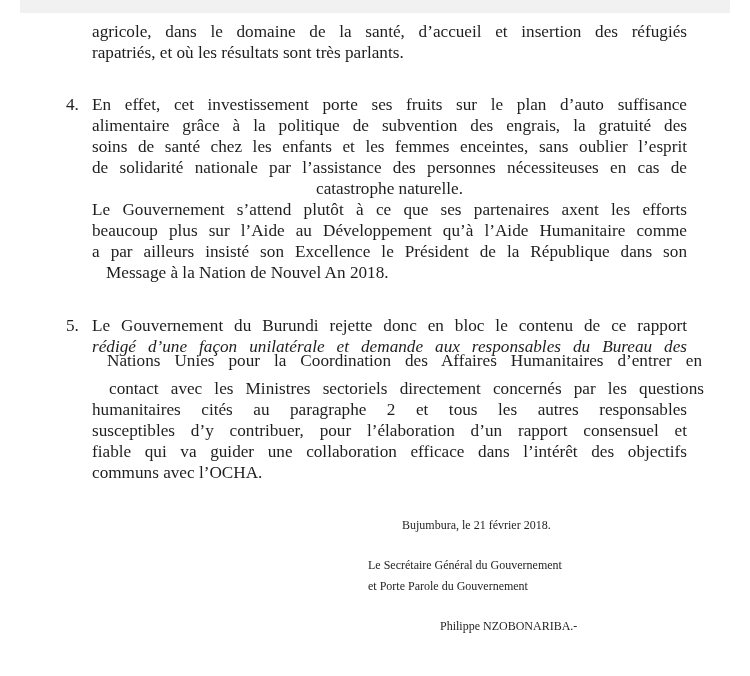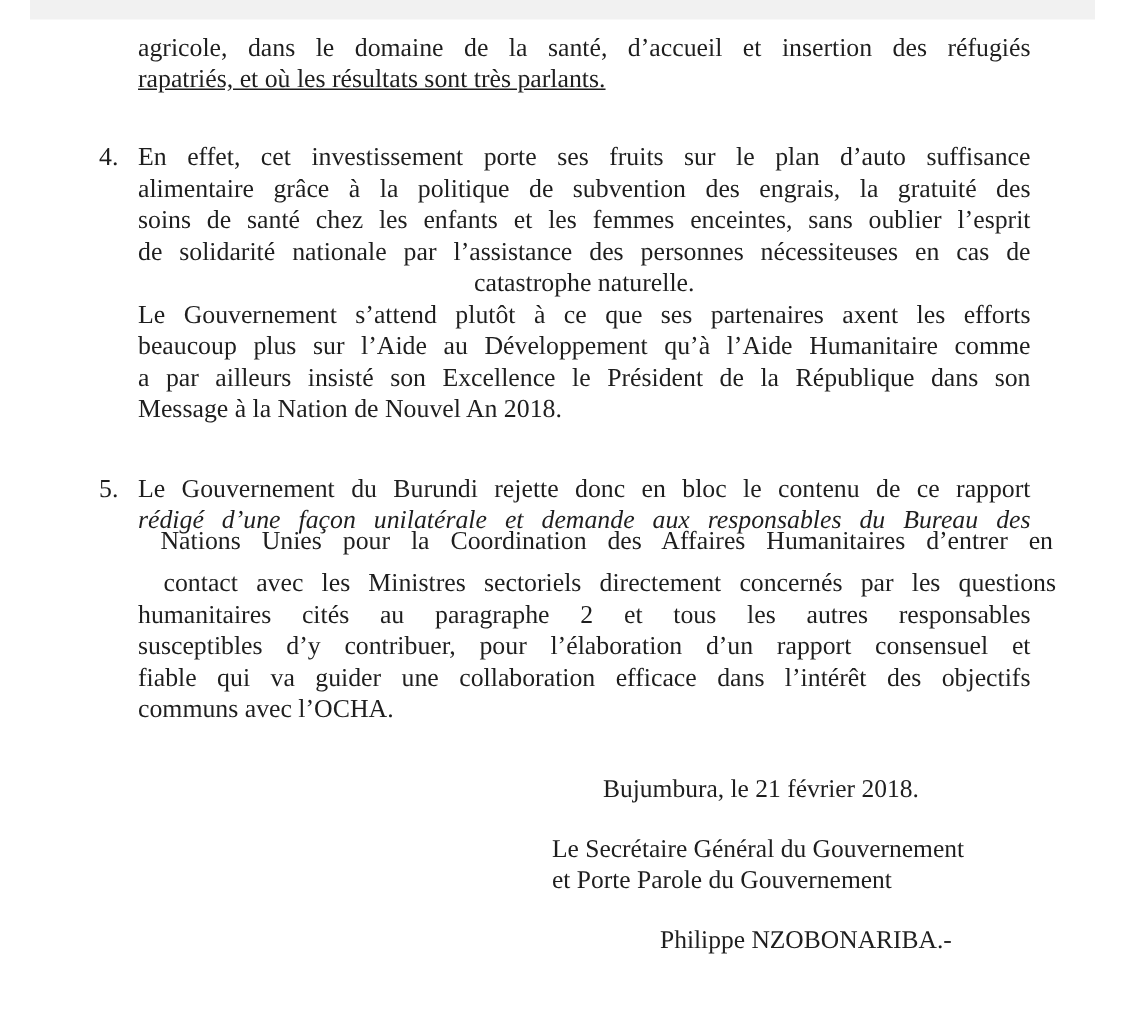--- a/index.html
+++ b/index.html
@@ -5,40 +5,40 @@
     html, body { margin: 0; padding: 0; }
     body {
       width: 750px; height: 676px; background: #ffffff; position: relative; overflow: hidden;
       font-family: "Liberation Serif", "DejaVu Serif", serif; color: #1e1e1e;
     }
     .top-band { position: absolute; left: 20px; top: 0; width: 710px; height: 13px; background: #f1f1f1; }
     .line { position: absolute; font-size: 17.2px; line-height: 21px; white-space: nowrap; }
     .just { text-align: justify; text-align-last: justify; }
     .cont { left: 92px; width: 595px; }
     .num { position: absolute; left: 66px; font-size: 17.2px; line-height: 21px; }
-    .sig { position: absolute; font-size: 17px; line-height: 21px; white-space: nowrap; }
+    .sig { position: absolute; font-size: 12px; line-height: 21px; white-space: nowrap; }
   </style>
 </head>
 <body>
 
 <div class="top-band"></div>
 
 <div class="line cont just" style="top:21px;">agricole, dans le domaine de la santé, d’accueil et insertion des réfugiés</div>
-<div class="line cont" style="top:42px;text-decoration:underline;">rapatriés, et où les résultats sont très parlants.</div>
+<div class="line cont" style="top:42px;">rapatriés, et où les résultats sont très parlants.</div>
 
 <div class="num" style="top:94px;">4.</div>
 <div class="line cont just" style="top:94px;">En effet, cet investissement  porte ses fruits sur le plan d’auto suffisance</div>
 <div class="line cont just" style="top:115px;font-family:Liberation Serif, serif;">alimentaire grâce à la politique de subvention des engrais, la gratuité des</div>
 <div class="line cont just" style="top:136px;">soins de santé chez les enfants et les femmes enceintes, sans oublier l’esprit</div>
 <div class="line cont just" style="top:157px;">de solidarité nationale par l’assistance des personnes nécessiteuses en cas de</div>
 <div class="line cont" style="top:178px;text-align:center;">catastrophe naturelle.</div>
 <div class="line cont just" style="top:199px;">Le Gouvernement s’attend plutôt à ce que ses partenaires axent les efforts</div>
 <div class="line cont just" style="top:220px;">beaucoup plus sur l’Aide au Développement qu’à l’Aide Humanitaire comme</div>
 <div class="line cont just" style="top:241px;">a par ailleurs insisté son Excellence  le Président de la République dans son</div>
-<div class="line cont" style="top:262px;">Message à la Nation de Nouvel An 2018.</div>
+<div class="line cont" style="top:262px;margin-left:14px;">Message à la Nation de Nouvel An 2018.</div>
 
 <div class="num" style="top:315px;">5.</div>
 <div class="line cont just" style="top:315px;">Le Gouvernement du Burundi rejette donc en bloc le contenu de ce rapport</div>
 <div class="line cont just" style="top:336px;font-style:italic;">rédigé d’une façon unilatérale et demande aux responsables du Bureau des</div>
 <div class="line cont just" style="top:350px;margin-left:15px;">Nations Unies pour la Coordination des Affaires Humanitaires d’entrer en</div>
 <div class="line cont just" style="top:378px;margin-left:17px;">contact avec les Ministres sectoriels directement concernés par les questions</div>
 <div class="line cont just" style="top:399px;">humanitaires cités au paragraphe 2 et tous les autres responsables</div>
 <div class="line cont just" style="top:420px;">susceptibles d’y  contribuer, pour l’élaboration d’un rapport consensuel et</div>
 <div class="line cont just" style="top:441px;">fiable qui va guider une collaboration efficace dans l’intérêt des objectifs</div>
 <div class="line cont" style="top:462px;">communs  avec l’OCHA.</div>

